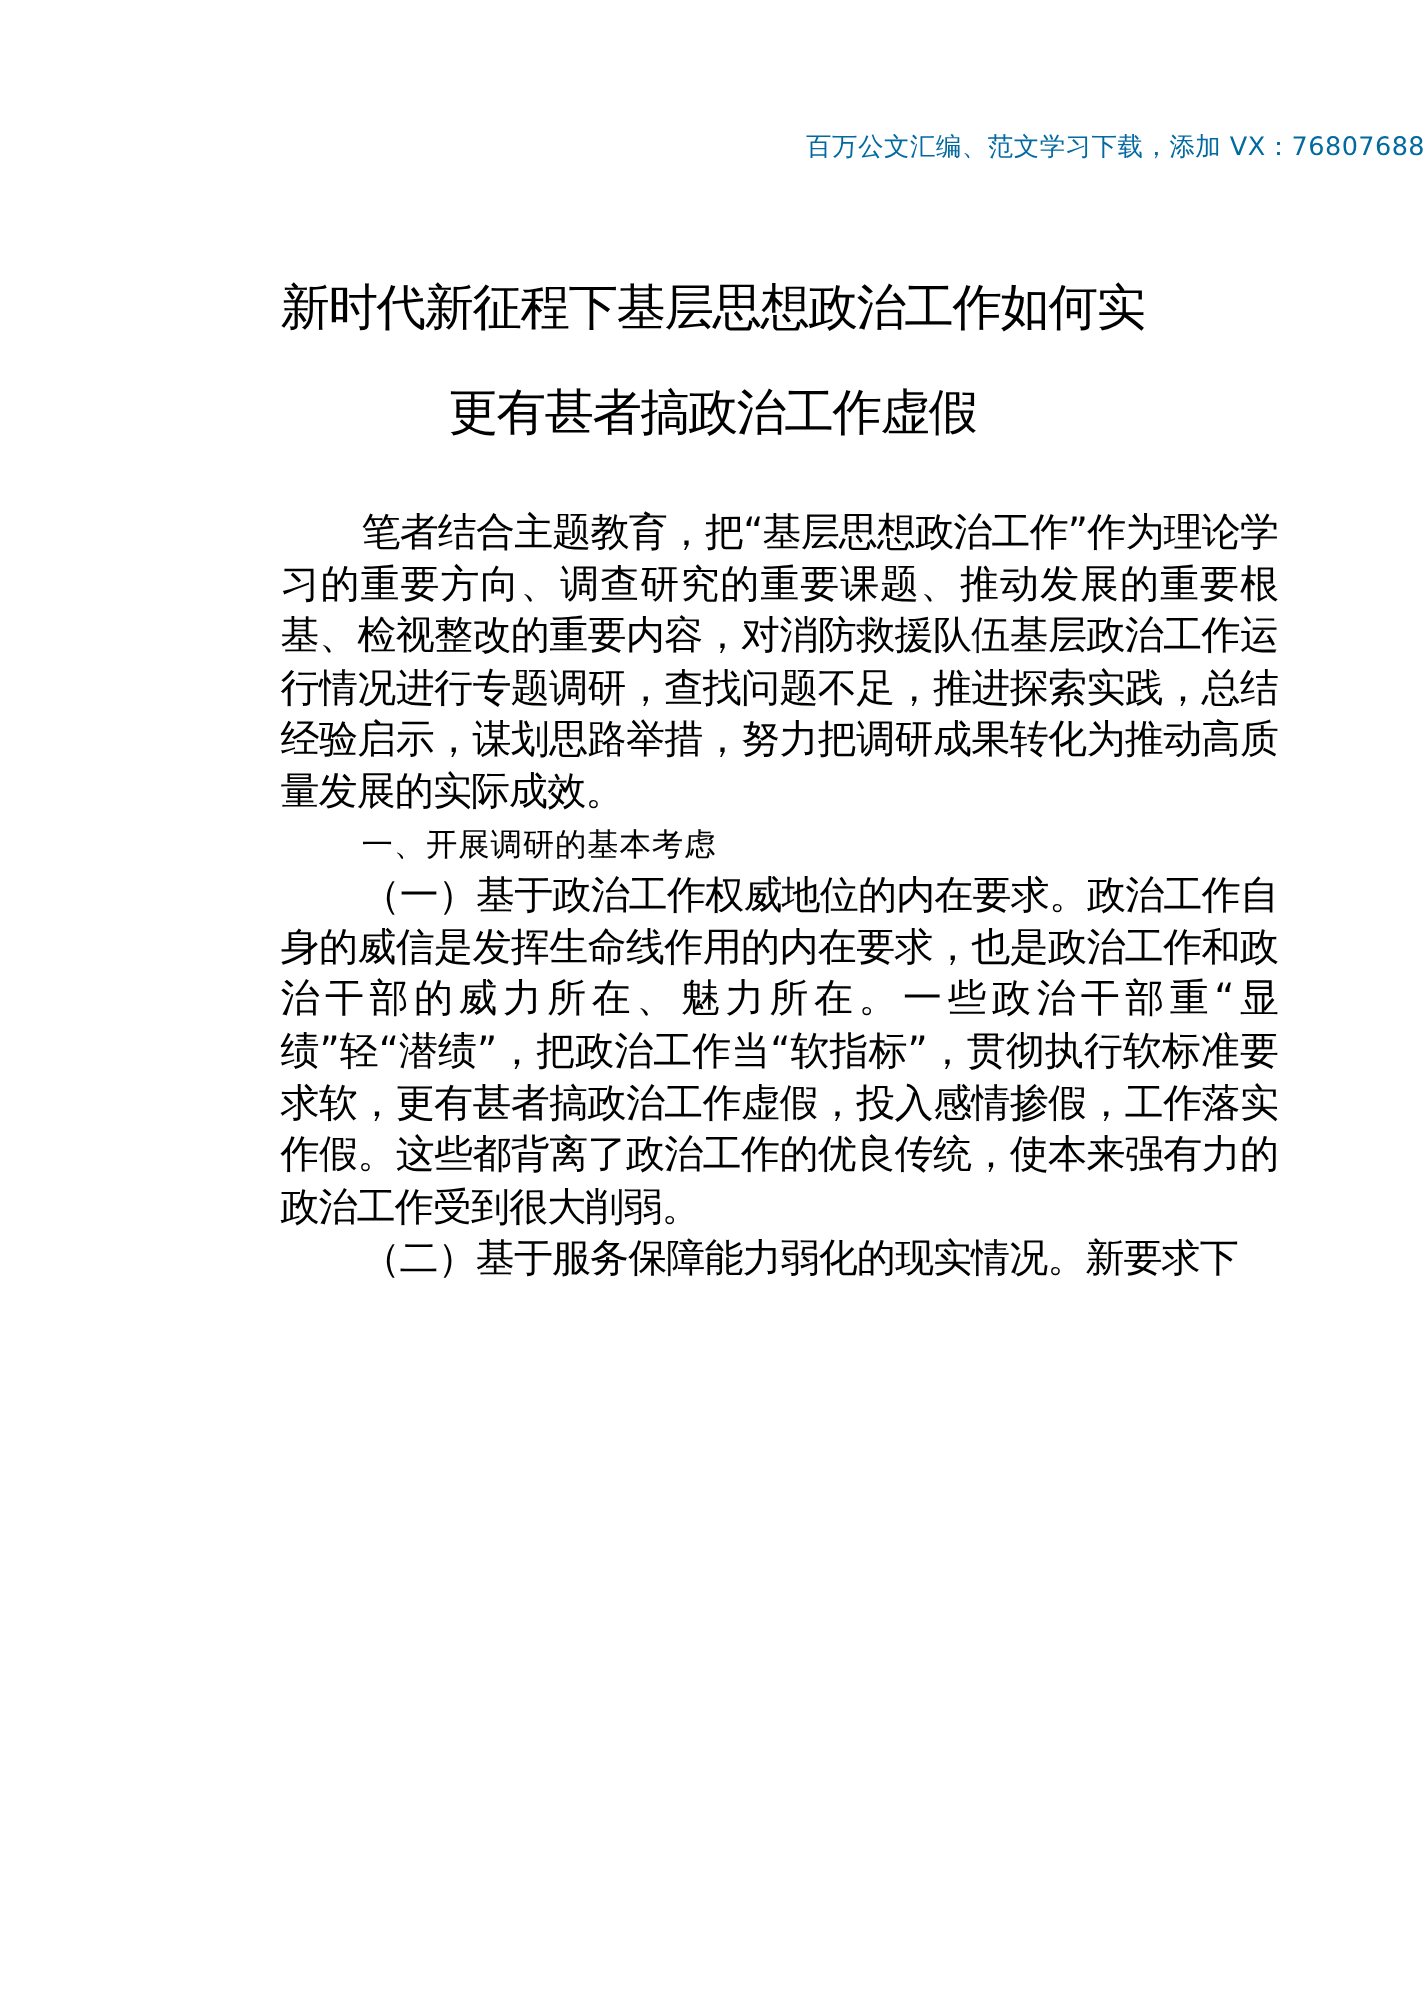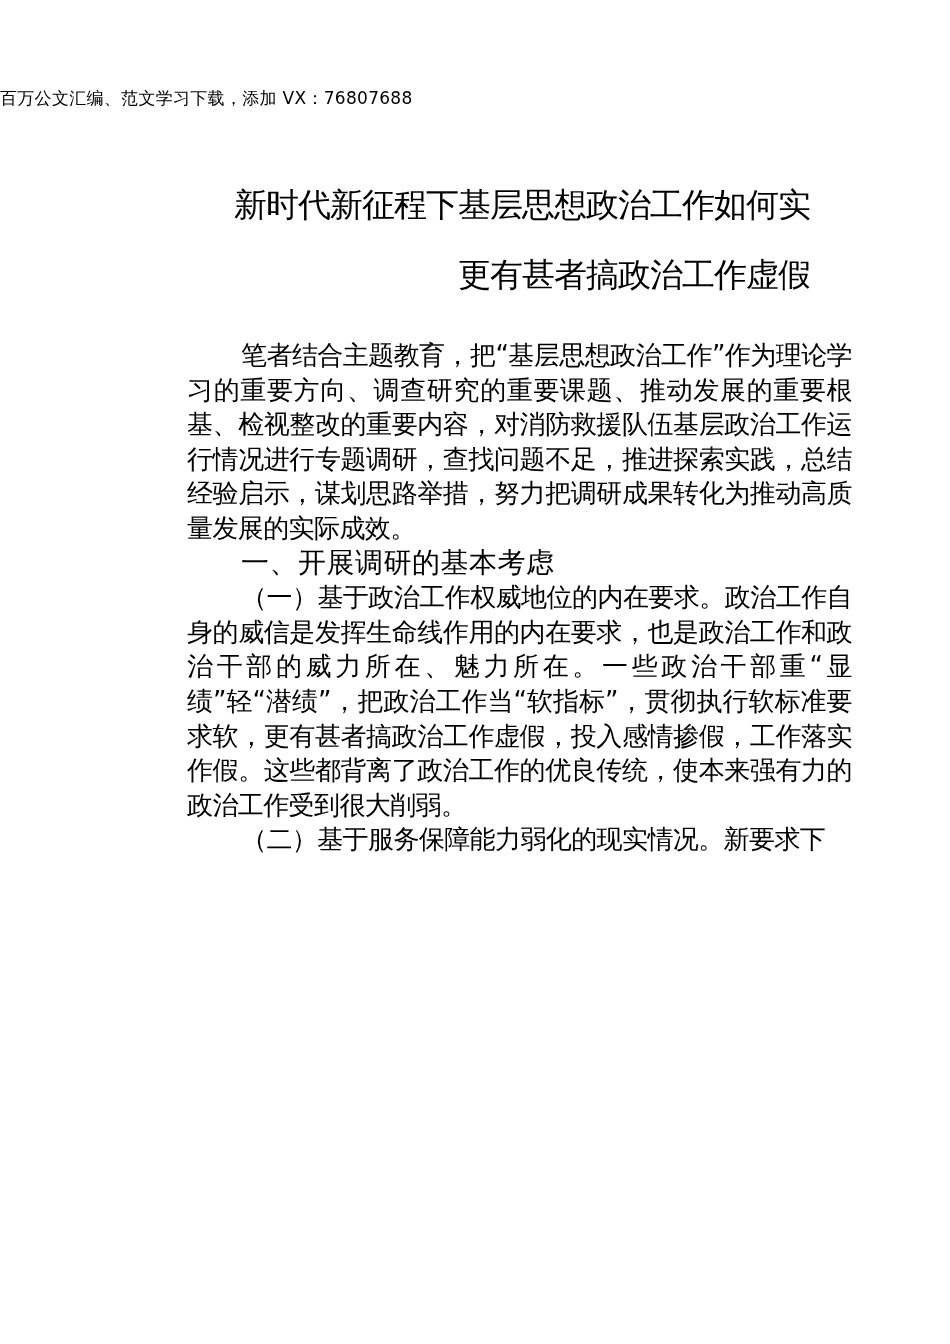--- a/index.html
+++ b/index.html
@@ -1,27 +1,27 @@
 <!DOCTYPE html>
 <html><head>
 <meta charset="utf-8">
 <style>
   html, body { margin: 0; padding: 0; background: #ffffff; }
   body { width: 950px; height: 1344px; position: relative; overflow: hidden;
          font-family: "DejaVu Sans", "Liberation Sans", sans-serif; color: #000; }
-  .watermark { position: absolute; top: 86px; left: 0; width: 950px; text-align: left;
-               font-size: 17px; line-height: 24px; color: #000000; letter-spacing: 0.3px; }
+  .watermark { position: absolute; top: 86px; left: 0; width: 950px; text-align: right;
+               font-size: 17px; line-height: 24px; color: #0369a1; letter-spacing: 0.3px; }
   .title { position: absolute; top: 170px; left: 140px; width: 670px; text-align: center;
            font-size: 33px; line-height: 70px; letter-spacing: -1px; }
-  .title .line { display: block; white-space: nowrap; text-align: right; }
+  .title .line { display: block; white-space: nowrap; }
   .body { position: absolute; top: 338px; left: 143px; width: 665px; margin-left: 44px; }
   .para { font-size: 26px; line-height: 34.6px; margin: 0; text-align: justify;
           text-align-last: left; letter-spacing: -0.6px; word-break: break-all; }
   .indent { text-indent: 54px; }
-  .heading { font-size: 28px; line-height: 34.6px; margin: 0; text-indent: 54px; letter-spacing: 0.5px; }
+  .heading { font-size: 21px; line-height: 34.6px; margin: 0; text-indent: 54px; letter-spacing: 0.5px; }
 </style>
 </head>
 <body>
 
 <div class="watermark">百万公文汇编、范文学习下载，添加 VX：76807688</div>
 
 <div class="title">
   <span class="line">新时代新征程下基层思想政治工作如何实</span>
   <span class="line">更有甚者搞政治工作虚假</span>
 </div>

